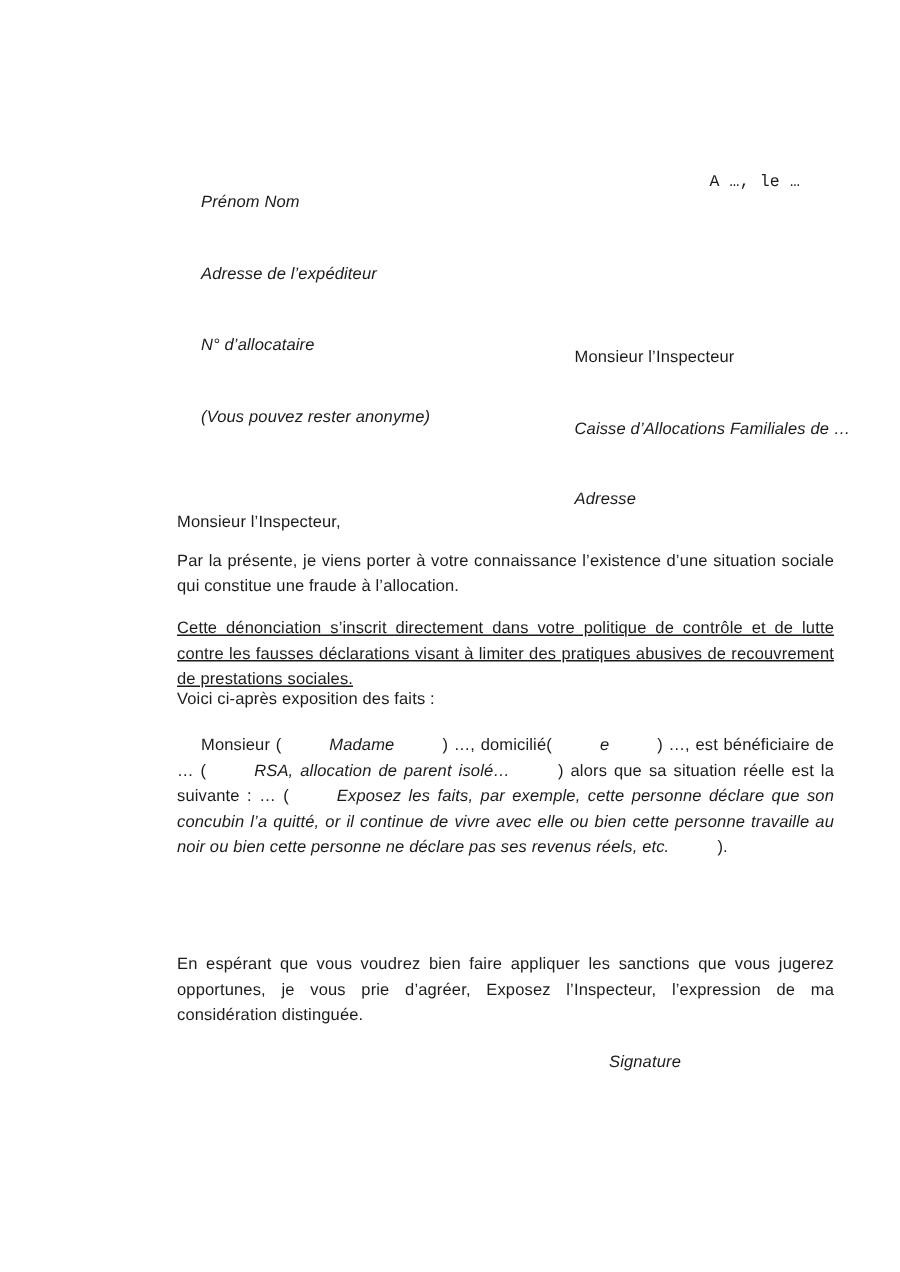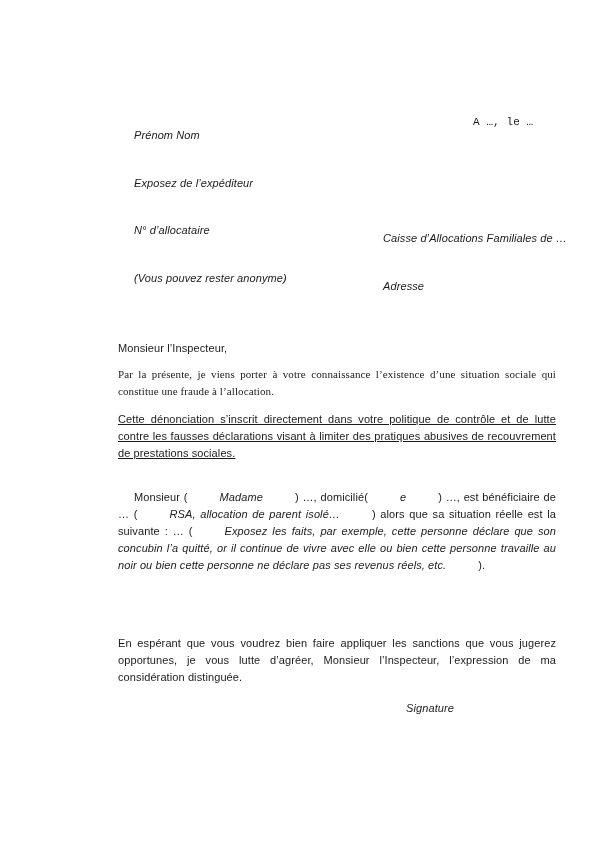--- a/index.html
+++ b/index.html
@@ -28,55 +28,57 @@
   .body-par {
     left: 70px;
     width: 470px;
     text-align: justify;
   }
   .sender-block   { left: 70px;  top: 64px;  }
   .place-date     { left: 425px; top: 66px; font-family: Liberation Mono, monospace;  }
   .recipient-block{ left: 319px; top: 167px; }
   .subject-line   { left: 70px;  top: 250px; }
   .salutation     { left: 70px;  top: 292px; text-align: center; }
-  .par-intro      { top: 318px; font-family: Liberation Serif, serif; }
+  .par-intro      { top: 318px; }
   .par-policy     { top: 363px; text-decoration: underline; }
   .facts-intro    { left: 70px; top: 410px; }
   .par-facts      { top: 441px; }
   .par-outrage    { top: 528px; }
   .par-closing    { top: 587px; }
   .signature      { left: 358px; top: 652px; }
 </style>
 </head>
 <body>
 
 <div class="page">
 
   <div class="block addr italic sender-block">
     <div>Prénom Nom</div>
-    <div>Exposez de l’expéditeur</div>
+    <div>Adresse de l’expéditeur</div>
     <div>N° d’allocataire</div>
     <div>(Vous pouvez rester anonyme)</div>
   </div>
 
   <div class="block place-date">A …, le …</div>
 
   <div class="block addr recipient-block">
+    <div>Monsieur l’Inspecteur</div>
     <div class="italic">Caisse d’Allocations Familiales de …</div>
     <div class="italic">Adresse</div>
   </div>
 
 
   <div class="block salutation">Monsieur l’Inspecteur,</div>
 
   <p class="block body-par par-intro">Par la présente, je viens porter à votre connaissance l’existence d’une situation sociale qui constitue une fraude à l’allocation.</p>
 
   <p class="block body-par par-policy">Cette dénonciation s’inscrit directement dans votre politique de contrôle et de lutte contre les fausses déclarations visant à limiter des pratiques abusives de recouvrement de prestations sociales.</p>
 
+  <div class="block facts-intro">Voici ci-après exposition des faits :</div>
 
   <p class="block body-par par-facts"><span>Monsieur (</span><span style="font-style: italic;">Madame</span><span>) …, domicilié(</span><span style="font-style: italic;">e</span><span>) …, est bénéficiaire de … (</span><span style="font-style: italic;">RSA, allocation de parent isolé…</span><span>) alors que sa situation réelle est la suivante : … (</span><span style="font-style: italic;">Exposez les faits, par exemple, cette personne déclare que son concubin l’a quitté, or il continue de vivre avec elle ou bien cette personne travaille au noir ou bien cette personne ne déclare pas ses revenus réels, etc.</span><span>).</span></p>
 
 
-  <p class="block body-par par-closing">En espérant que vous voudrez bien faire appliquer les sanctions que vous jugerez opportunes, je vous lutte d’agréer, Monsieur l’Inspecteur, l’expression de ma considération distinguée.</p>
+  <p class="block body-par par-closing">En espérant que vous voudrez bien faire appliquer les sanctions que vous jugerez opportunes, je vous prie d’agréer, Exposez l’Inspecteur, l’expression de ma considération distinguée.</p>
 
   <div class="block italic signature">Signature</div>
 
 </div>
 
 </body></html>

